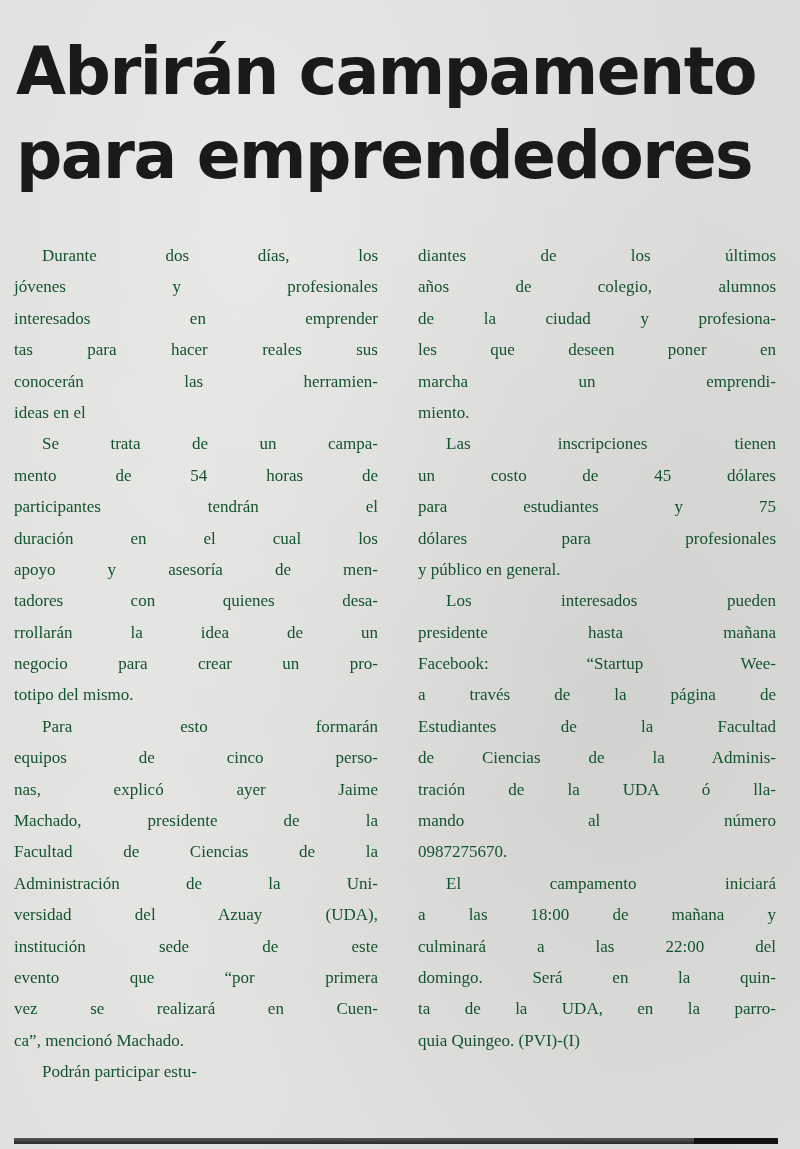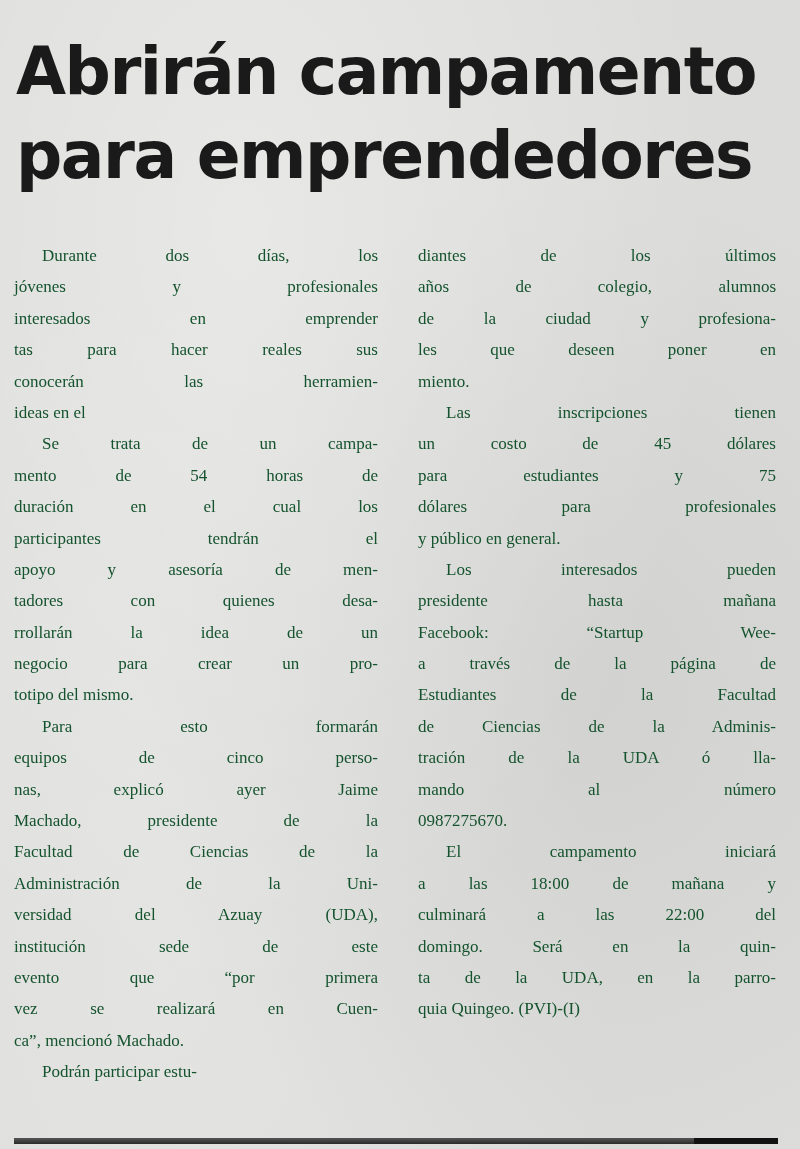--- a/index.html
+++ b/index.html
@@ -54,22 +54,22 @@
 
   <div class="column col-left" id="col-left">
       <span class="ln indent">Durante dos días, los</span>
       <span class="ln">jóvenes y profesionales</span>
       <span class="ln">interesados en emprender</span>
       <span class="ln">tas para hacer reales sus</span>
       <span class="ln">conocerán las herramien-</span>
       <span class="ln last">ideas en el</span>
       <span class="ln indent">Se trata de un campa-</span>
       <span class="ln">mento de 54 horas de</span>
+      <span class="ln">participantes tendrán el</span>
       <span class="ln">duración en el cual los</span>
-      <span class="ln">participantes tendrán el</span>
       <span class="ln">apoyo y asesoría de men-</span>
       <span class="ln">tadores con quienes desa-</span>
       <span class="ln">rrollarán la idea de un</span>
       <span class="ln">negocio para crear un pro-</span>
       <span class="ln last">totipo del mismo.</span>
       <span class="ln indent">Para esto formarán</span>
       <span class="ln">equipos de cinco perso-</span>
       <span class="ln">nas, explicó ayer Jaime</span>
       <span class="ln">Machado, presidente de la</span>
       <span class="ln">Facultad de Ciencias de la</span>
@@ -79,20 +79,21 @@
       <span class="ln">evento que “por primera</span>
       <span class="ln">vez se realizará en Cuen-</span>
       <span class="ln last">ca”, mencionó Machado.</span>
       <span class="ln indent last">Podrán participar estu-</span>
     </div>
   <div class="column col-right" id="col-right">
       <span class="ln">diantes de los últimos</span>
       <span class="ln">años de colegio, alumnos</span>
       <span class="ln">de la ciudad y profesiona-</span>
       <span class="ln">les que deseen poner en</span>
+      <span class="ln">marcha un emprendi-</span>
       <span class="ln last">miento.</span>
       <span class="ln indent">Las inscripciones tienen</span>
       <span class="ln">un costo de 45 dólares</span>
       <span class="ln">para estudiantes y 75</span>
       <span class="ln">dólares para profesionales</span>
       <span class="ln last">y público en general.</span>
       <span class="ln indent">Los interesados pueden</span>
       <span class="ln">presidente hasta mañana</span>
       <span class="ln">Facebook: “Startup Wee-</span>
       <span class="ln">a través de la página de</span>

